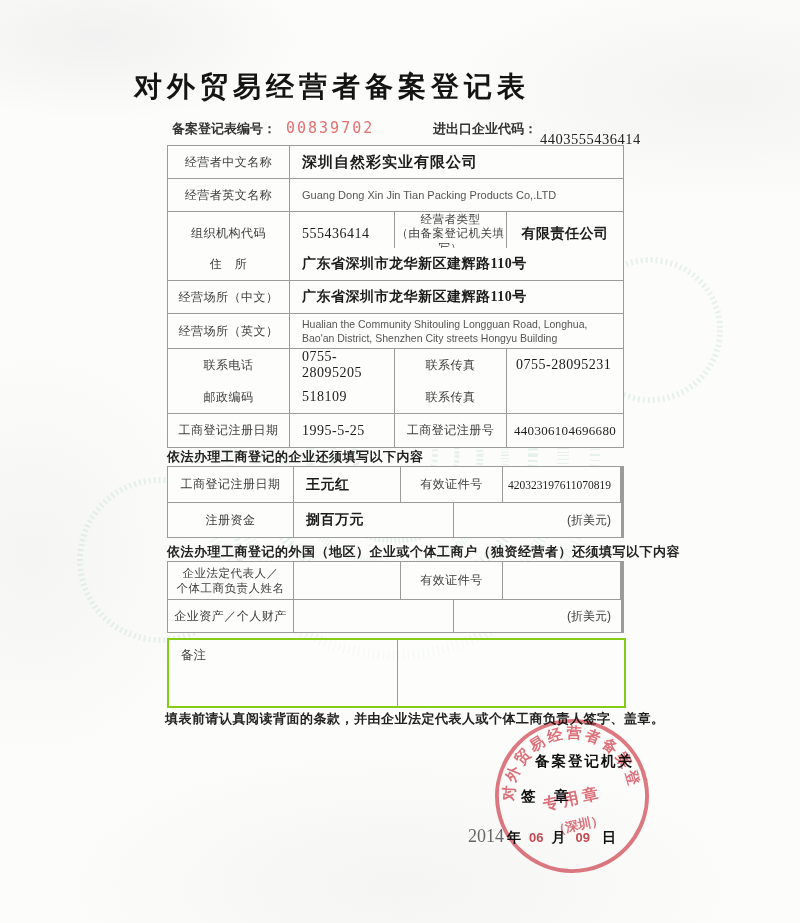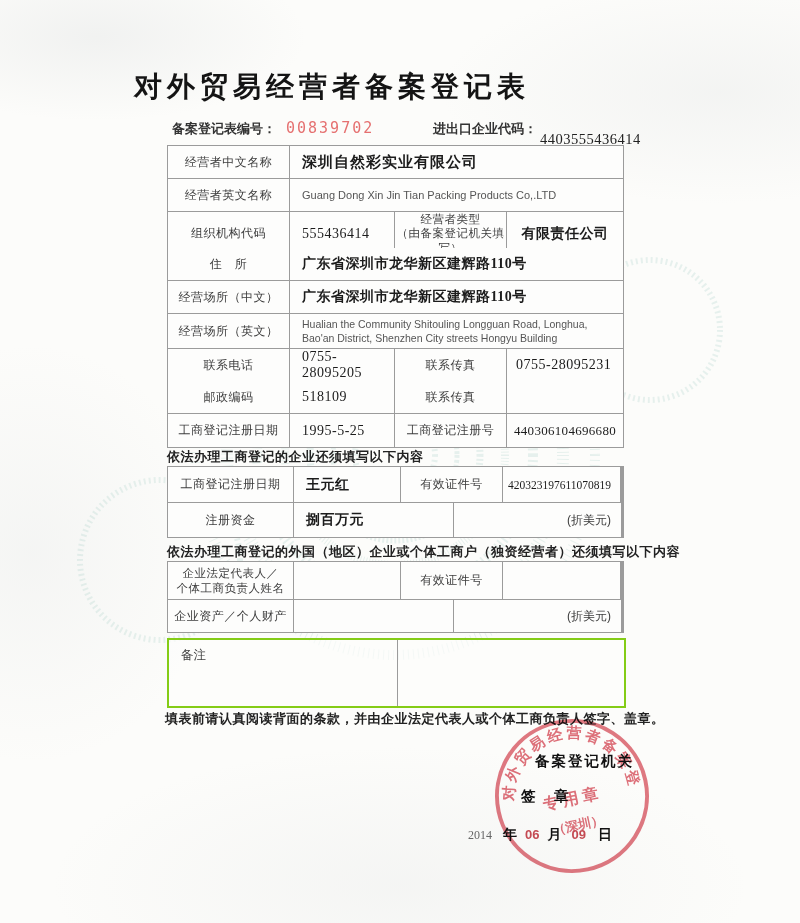--- a/index.html
+++ b/index.html
@@ -62,21 +62,21 @@
     left:167px;top:638px;width:455px;height:66px;
     border:2px solid #84cc16;background:rgba(253,253,252,0.6);z-index:2;
   }
   .remark-divider{position:absolute;left:228px;top:0;bottom:0;width:1px;background:#9b9b9b;}
   .remark-label{position:absolute;left:12px;top:7px;font-size:12.5px;color:#3d3d3d;}
   .footer-note{left:165px;top:710px;font-size:13px;font-weight:bold;color:#222;letter-spacing:0.5px;z-index:2;}
   
   .authority{left:505px;top:752px;font-size:14.5px;font-weight:bold;color:#111;letter-spacing:2px;z-index:4;margin-left:30px;}
   .sign{left:521px;top:787px;font-size:14.5px;font-weight:bold;color:#111;letter-spacing:2px;z-index:4;}
   .dateline{left:468px;top:826px;height:20px;display:flex;align-items:baseline;z-index:4;}
-  .d-year{font-family:"Liberation Serif", serif;font-size:12px;color:#666;margin-right:11px;}
+  .d-year{font-family:"Liberation Serif", serif;font-size:18px;color:#666;margin-right:3px;}
   .d-unit{font-size:14px;font-weight:bold;color:#111;}
   .d-u1{margin-right:8px;} .d-u2{margin-right:10px;} 
   .d-red{font-size:13px;font-weight:bold;color:#c44a52;margin-right:8px;}
   .d-red2{margin-right:12px;}
   
   .stamp{left:490px;top:714px;z-index:3;mix-blend-mode:multiply;opacity:0.9;pointer-events:none;}
   .watermark{left:0;top:0;z-index:1;pointer-events:none;}
 </style>
 </head>
 <body>

